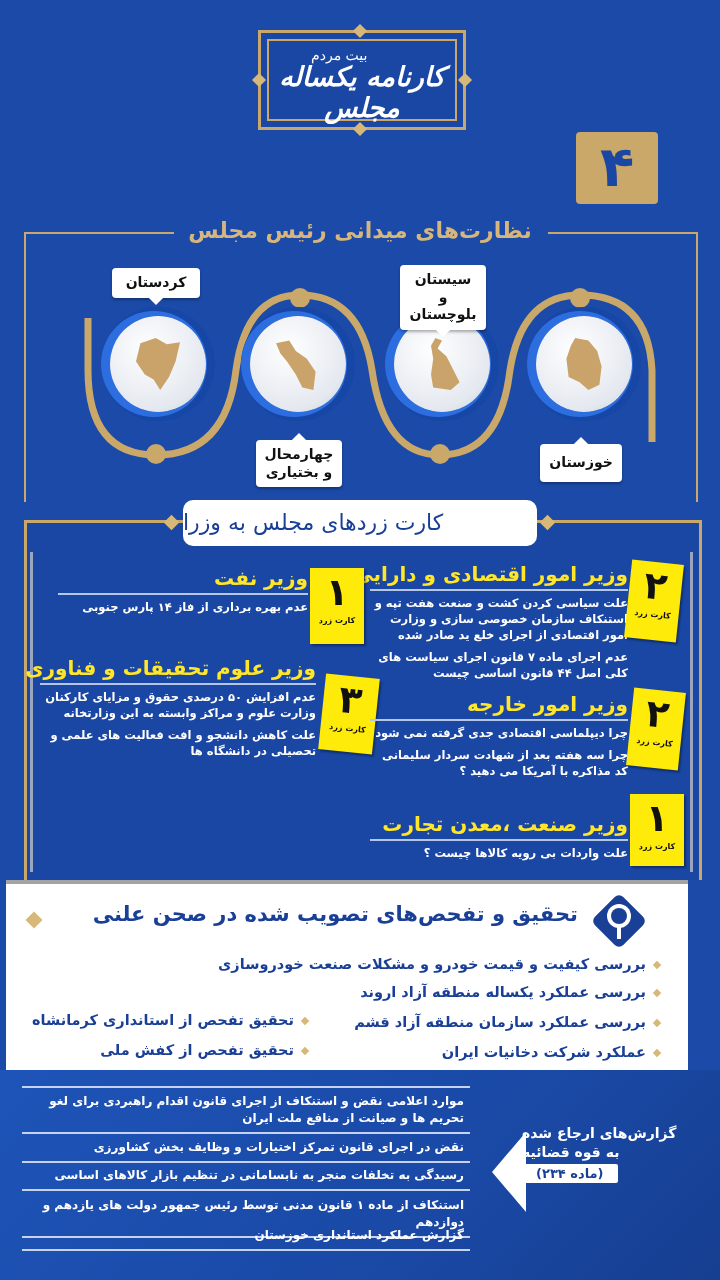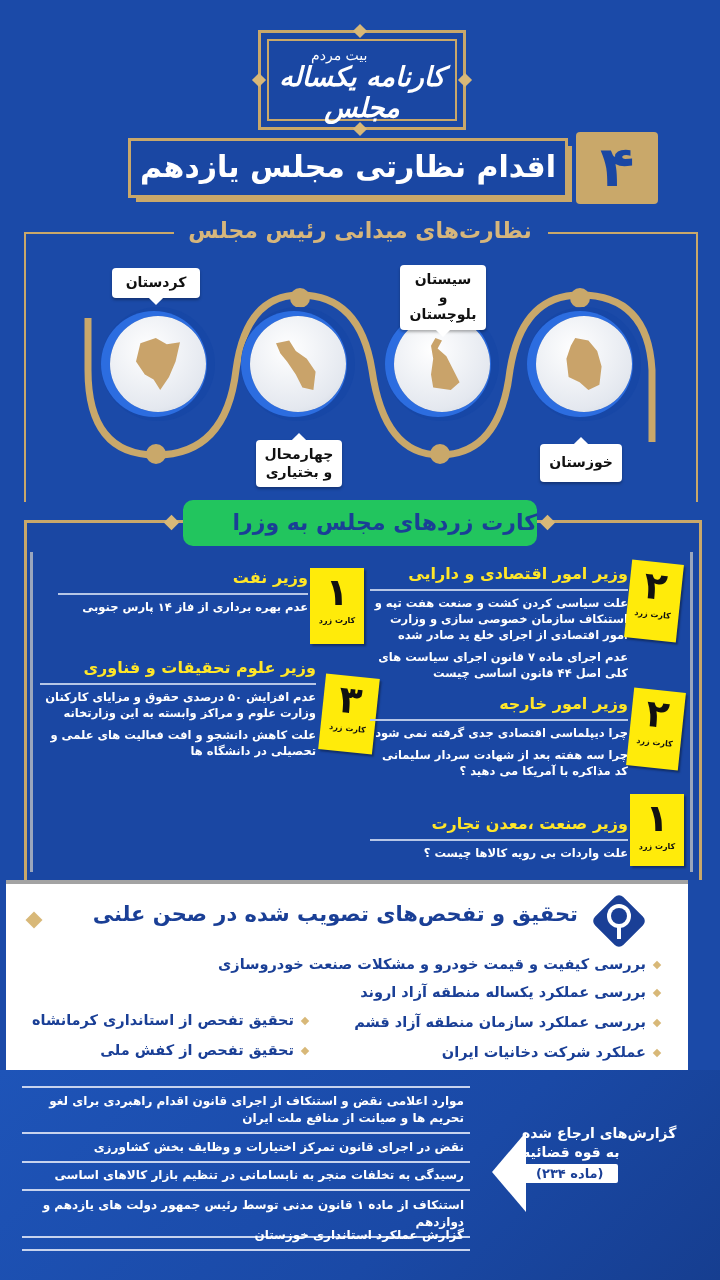--- a/index.html
+++ b/index.html
@@ -82,34 +82,34 @@
   }
 
   
   .cards-frame {
     left: 24px; top: 520px; width: 678px; height: 360px;
     border: 3px solid #c9a86a; border-bottom: none;
     background: #1a47a3;
   }
   .cards-title-box {
     left: 183px; top: 500px; width: 354px; height: 46px;
-    background: #22c55e; border-radius: 10px;
-    color: #1a3f96; font-size: 22px; font-weight: bold;
-    text-align: right; line-height: 46px;
+    background: #ffffff; border-radius: 10px;
+    color: #1a3f96; font-size: 22px; font-weight: normal;
+    text-align: left; line-height: 46px;
   }
   .cards-title-diamond {
     position: absolute; width: 11px; height: 11px; background: #d8b878; transform: rotate(45deg);
   }
   .vline { position: absolute; width: 3px; background: #9aa6bd; }
 
   .minister {
     position: absolute; direction: rtl;
   }
   .minister h3 {
-    font-size: 16px; font-weight: bold; color: #ffe629; white-space: nowrap;
+    font-size: 20px; font-weight: bold; color: #ffe629; white-space: nowrap;
     line-height: 24px;
   }
   .minister .rule {
     height: 2px; background: #b6c6e6; margin: 3px 0 4px 0;
   }
   .minister p {
     font-size: 11.5px; font-weight: bold; color: #fff; line-height: 16px;
     margin-bottom: 6px;
   }
   .ycard {
@@ -176,23 +176,20 @@
 <div class="abs title-frame">
   <span class="diamond" style="left:94px; top:-7px;"></span>
   <span class="diamond" style="left:-7px; top:42px;"></span>
   <span class="diamond" style="right:-7px; top:42px;"></span>
   <span class="diamond" style="left:94px; bottom:-7px;"></span>
   <span class="title-tag">بیت مردم</span>
   <div class="title-text">کارنامه یکساله مجلس</div>
 </div>
 
 <div class="abs headline-wrap">
-  <div class="headline-box">
-    <div class="headline-text">اقدام نظارتی مجلس یازدهم</div>
-  </div>
   <div class="headline-num">۴</div>
 </div>
 
 <div class="gold-line" style="left:24px; top:232px; width:150px; height:2px;"></div>
 <div class="gold-line" style="left:548px; top:232px; width:150px; height:2px;"></div>
 <div class="gold-line" style="left:24px; top:232px; width:2px; height:270px;"></div>
 <div class="gold-line" style="left:696px; top:232px; width:2px; height:270px;"></div>
 <div class="abs visits-title">نظارت‌های میدانی رئیس مجلس</div>
 
 <div class="abs wave" style="left:0; top:250px; width:720px; height:240px;">

